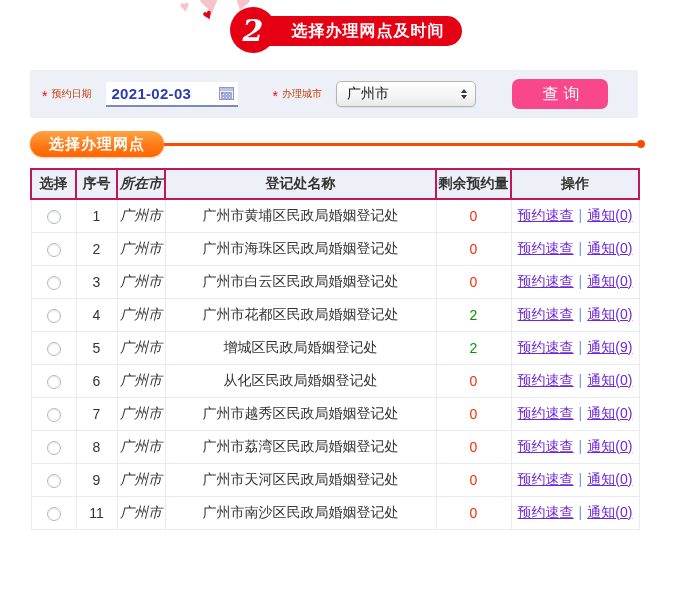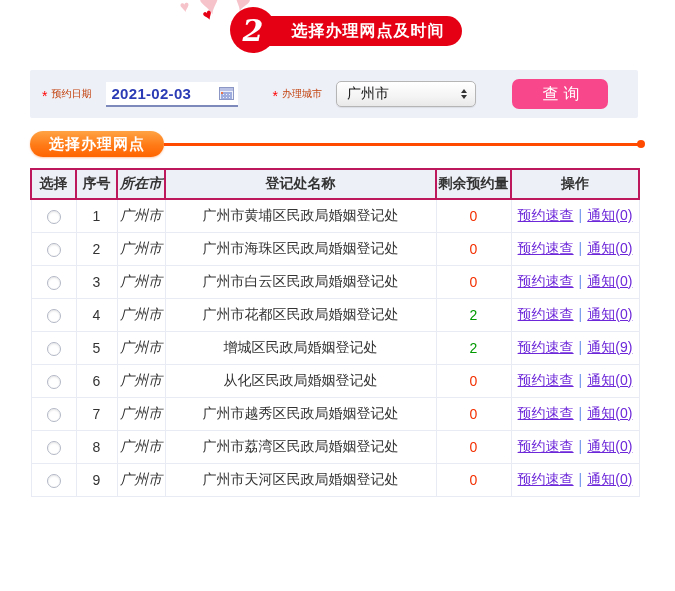--- a/index.html
+++ b/index.html
@@ -231,16 +231,24 @@
           <td class="col-ops"><span class="op-link">预约速查</span><span class="op-sep">|</span><span class="op-link">通知(0)</span></td>
         </tr>
         <tr>
           <td class="col-select"><input type="radio" name="branch" class="radio" style=""></td>
           <td class="col-no">9</td>
           <td class="col-city">广州市</td>
           <td class="col-name">广州市天河区民政局婚姻登记处</td>
           <td class="col-remaining" style="color: rgb(243, 47, 0);">0</td>
           <td class="col-ops"><span class="op-link">预约速查</span><span class="op-sep">|</span><span class="op-link">通知(0)</span></td>
         </tr>
+        <tr>
+          <td class="col-select"><input type="radio" name="branch" class="radio" style=""></td>
+          <td class="col-no">11</td>
+          <td class="col-city">广州市</td>
+          <td class="col-name">广州市南沙区民政局婚姻登记处</td>
+          <td class="col-remaining" style="color: rgb(243, 47, 0);">0</td>
+          <td class="col-ops"><span class="op-link">预约速查</span><span class="op-sep">|</span><span class="op-link">通知(0)</span></td>
+        </tr>
       </tbody>
   </table>
 
 </div>
 
 </body></html>

